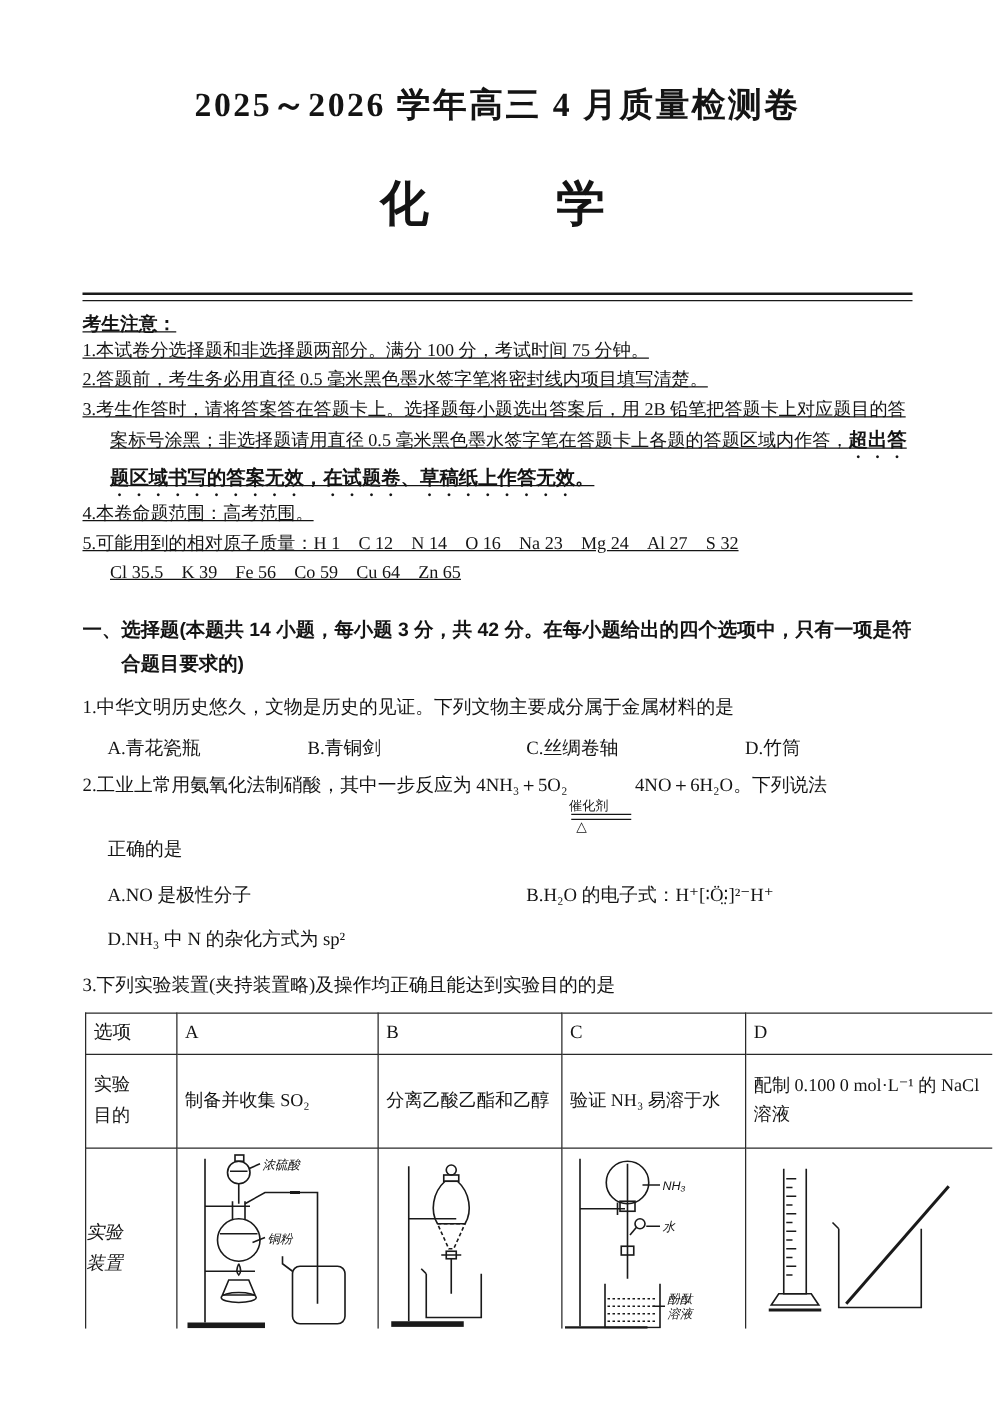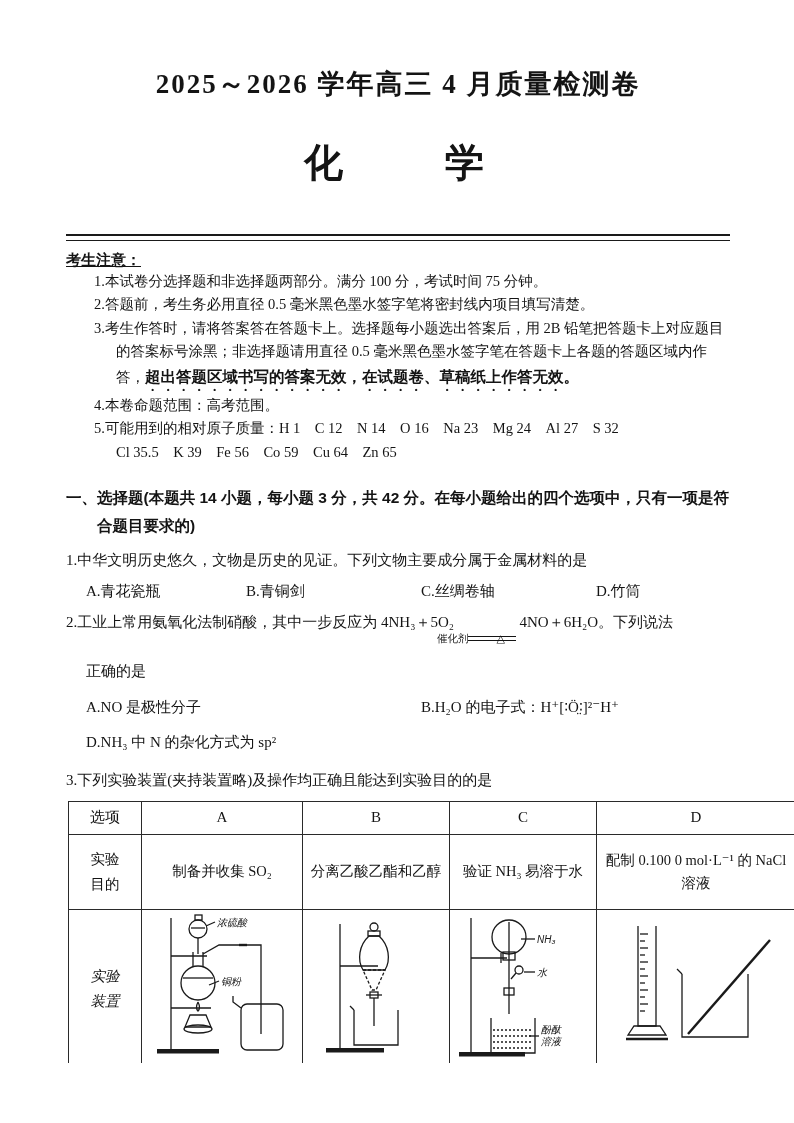--- a/index.html
+++ b/index.html
@@ -29,21 +29,21 @@
     height:4px;
     border-top:2.5px solid #1a1a1a;
     border-bottom:1.5px solid #1a1a1a;
   }
 
   .notice{margin-top:8px;}
   .notice-heading{
     font-family:"Liberation Sans","DejaVu Sans",sans-serif;
     font-weight:bold;font-size:15px;line-height:1.4;text-decoration:underline;
   }
-  .notice-items{margin-left:28px;}
+  .notice-items{text-decoration:underline;}
   .n-item{
     font-size:14.5px;line-height:1.62;
     padding-left:22px;text-indent:-22px;
   }
   .n-item .em-bold{
     font-family:"Liberation Sans","DejaVu Sans",sans-serif;
     font-weight:bold;font-size:15.5px;
     -webkit-text-emphasis-style:filled dot;
     -webkit-text-emphasis-position:under;
     text-emphasis-style:filled dot;
@@ -68,37 +68,37 @@
   .q1-options{display:flex;margin:10px 0 0 20px;font-size:15px;}
   .q1-options .opt-a{width:160px;}
   .q1-options .opt-b{width:175px;}
   .q1-options .opt-c{width:175px;}
 
   .q2-options{margin:14px 0 0 20px;font-size:15px;}
   .q2-row{display:flex;margin-bottom:16px;}
   .q2-row .left{width:335px;}
 
   .rxn{
-    display:inline-flex;align-items:center;
-    vertical-align:-15px;line-height:1;margin:15px 3px;
+    display:inline-flex;flex-direction:column;align-items:center;
+    vertical-align:-15px;line-height:1;margin:0 3px;
   }
   .rxn .top{font-size:10.5px;font-family:"Liberation Sans","DejaVu Sans",sans-serif;}
   .rxn .bar{width:48px;height:3px;margin:1px 0;
     border-top:1.5px solid #141414;border-bottom:1.5px solid #141414;}
   .rxn .bot{font-size:11px;}
 
   table.q3-table{
     margin:8px 0 0 2px;
     border-collapse:collapse;
     width:662px;
     table-layout:fixed;
   }
   .q3-table td{
     border:1.3px solid #2a2a2a;
-    text-align:center;vertical-align:middle;
+    vertical-align:middle;
     font-size:14.5px;line-height:1.55;
     padding:2px 6px;
   }
   .q3-table .c0{width:60px;}
   .q3-table .c1{width:148px;}
   .q3-table .c2{width:134px;}
   .q3-table .c3{width:134px;}
   .q3-table .c4{width:186px;}
   .q3-table tr.row-head td{height:28px;font-size:15px;}
   .q3-table tr.row-purpose td{height:70px;}

